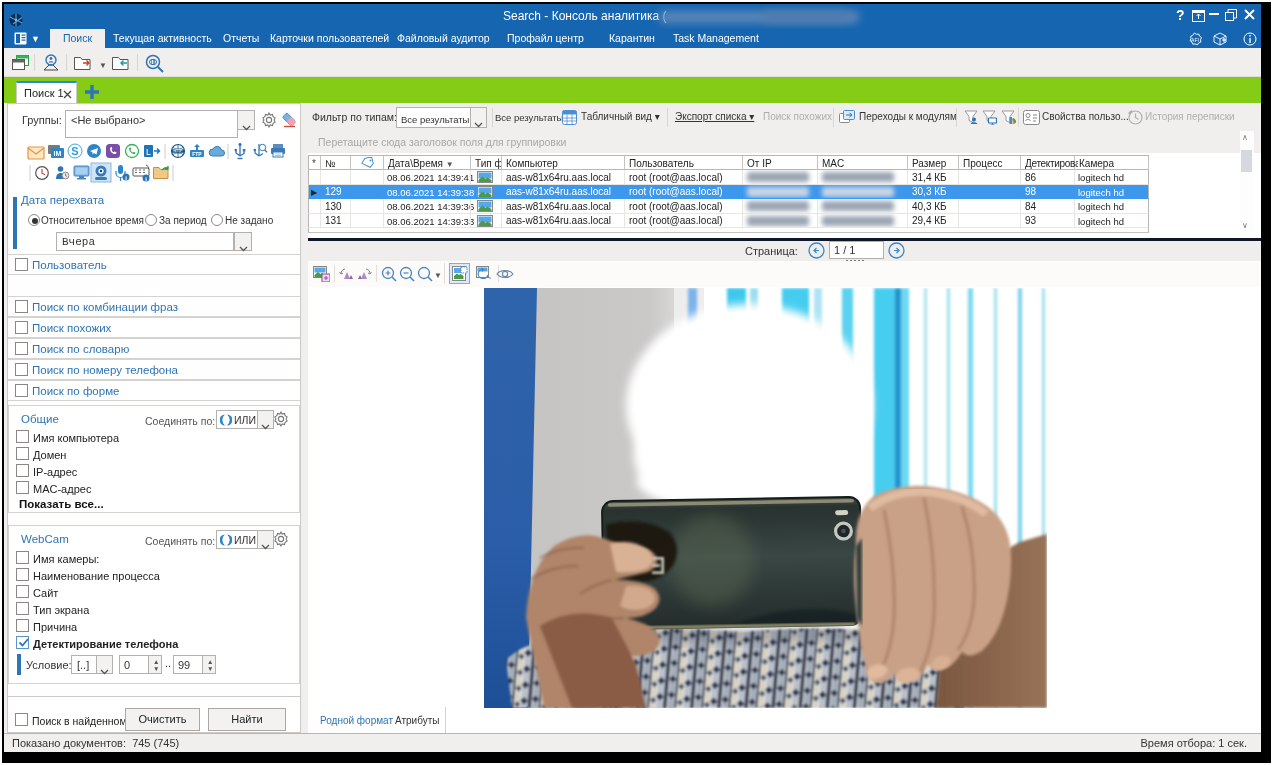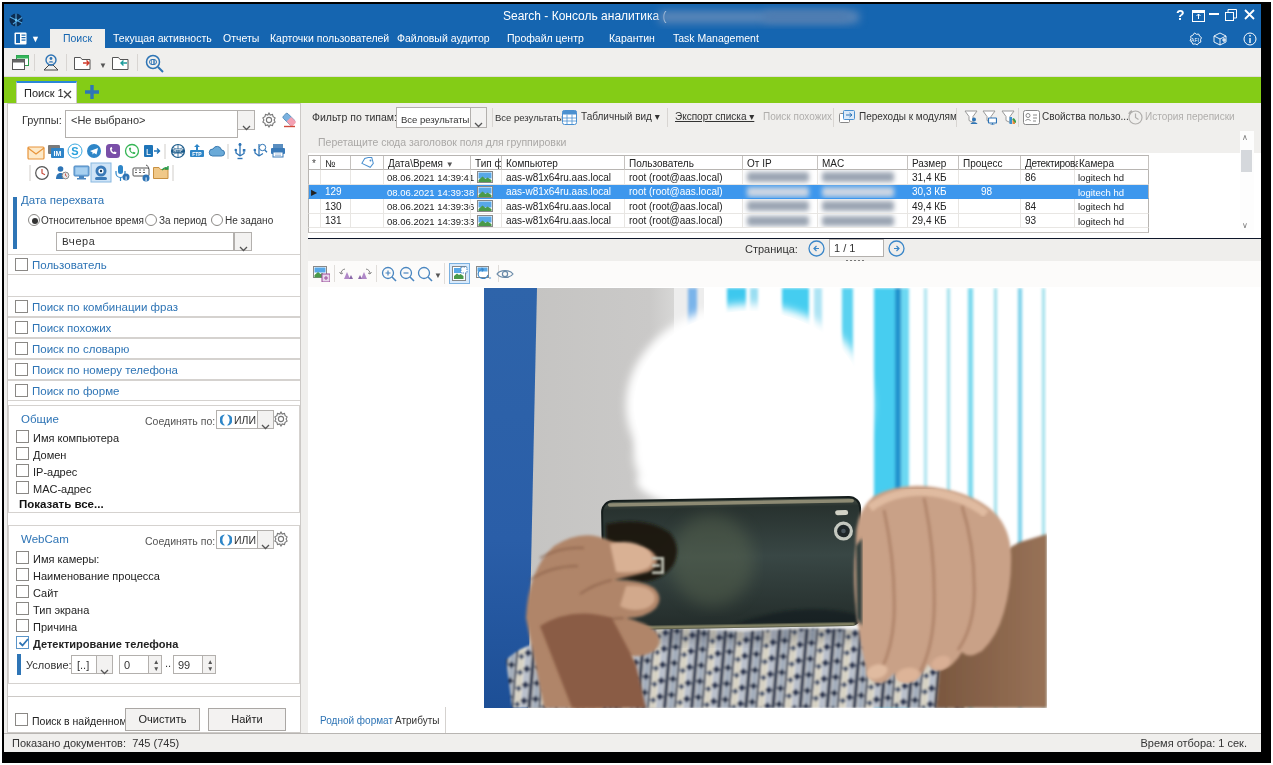--- a/index.html
+++ b/index.html
@@ -513,36 +513,36 @@
 <svg style="position:absolute;left:168px;top:1px;" width="16" height="12" viewBox="0 0 16 12">
               <rect x="0.5" y="0.5" width="15" height="11" fill="#fff" stroke="#888"></rect>
               <rect x="1.5" y="1.5" width="13" height="6" fill="#58a8e8"></rect>
               <path d="M1.5 9 l4-3.5 3 2.5 2-1.5 4 2.5 v2 h-13z" fill="#4a9a4a"></path>
             </svg>
 <span style="position:absolute;left:197px;top:1.5px;font-size:10px;color:#fff;">aas-w81x64ru.aas.local</span>
 <span style="position:absolute;left:320px;top:1.5px;font-size:10px;color:#fff;">root (root@aas.local)</span>
 <span style="position:absolute;left:438px;top:2px;width:62px;height:10px;background:#cdd6e2;filter:blur(2.5px);border-radius:2px;"></span>
 <span style="position:absolute;left:513px;top:2px;width:72px;height:10px;background:#cdd6e2;filter:blur(2.5px);border-radius:2px;"></span>
 <span style="position:absolute;left:603px;top:1.5px;font-size:10px;color:#fff;">30,3 КБ</span>
-<span style="position:absolute;left:672px;top:1.5px;font-size:10px;color:#fff;">98</span>
+<span style="position:absolute;left:716px;top:1.5px;font-size:10px;color:#fff;">98</span>
 <span style="position:absolute;left:769px;top:2px;font-size:9.5px;color:#fff;">logitech hd we…</span>
 </div>
 <div style="position:absolute;left:0;top:44.0px;width:841px;height:14.5px;background:#fff;border-left:1px solid #b8b5b2;border-right:1px solid #b8b5b2;border-bottom:1px solid #e8e6e3;overflow:hidden;">
 <span style="position:absolute;left:16px;top:1.5px;font-size:10px;color:#222;">130</span>
 <span style="position:absolute;left:78px;top:2px;font-size:9.5px;color:#222;">08.06.2021 14:39:36</span>
 <svg style="position:absolute;left:168px;top:1px;" width="16" height="12" viewBox="0 0 16 12">
               <rect x="0.5" y="0.5" width="15" height="11" fill="#fff" stroke="#888"></rect>
               <rect x="1.5" y="1.5" width="13" height="6" fill="#58a8e8"></rect>
               <path d="M1.5 9 l4-3.5 3 2.5 2-1.5 4 2.5 v2 h-13z" fill="#4a9a4a"></path>
             </svg>
 <span style="position:absolute;left:197px;top:1.5px;font-size:10px;color:#222;">aas-w81x64ru.aas.local</span>
 <span style="position:absolute;left:320px;top:1.5px;font-size:10px;color:#222;">root (root@aas.local)</span>
 <span style="position:absolute;left:438px;top:2px;width:62px;height:10px;background:#9aa4b2;filter:blur(2.5px);border-radius:2px;"></span>
 <span style="position:absolute;left:513px;top:2px;width:72px;height:10px;background:#9aa4b2;filter:blur(2.5px);border-radius:2px;"></span>
-<span style="position:absolute;left:603px;top:1.5px;font-size:10px;color:#222;">49,4 КБ</span>
+<span style="position:absolute;left:603px;top:1.5px;font-size:10px;color:#222;">40,3 КБ</span>
 <span style="position:absolute;left:716px;top:1.5px;font-size:10px;color:#222;">84</span>
 <span style="position:absolute;left:769px;top:2px;font-size:9.5px;color:#222;">logitech hd we…</span>
 <span style="position:absolute;left:11px;top:0;width:1px;height:14.5px;background:#e8e6e3;"></span>
 <span style="position:absolute;left:41px;top:0;width:1px;height:14.5px;background:#e8e6e3;"></span>
 <span style="position:absolute;left:74px;top:0;width:1px;height:14.5px;background:#e8e6e3;"></span>
 <span style="position:absolute;left:161px;top:0;width:1px;height:14.5px;background:#e8e6e3;"></span>
 <span style="position:absolute;left:192px;top:0;width:1px;height:14.5px;background:#e8e6e3;"></span>
 <span style="position:absolute;left:315px;top:0;width:1px;height:14.5px;background:#e8e6e3;"></span>
 <span style="position:absolute;left:433px;top:0;width:1px;height:14.5px;background:#e8e6e3;"></span>
 <span style="position:absolute;left:508px;top:0;width:1px;height:14.5px;background:#e8e6e3;"></span>
@@ -583,21 +583,21 @@
 </div>
 <div style="position:absolute;left:0;top:73.0px;width:841px;height:5px;border-left:1px solid #b8b5b2;border-right:1px solid #b8b5b2;border-bottom:1px solid #c5c2bf;"></div>
 </div>
 
  <div style="position:absolute;left:932px;top:28px;width:14px;height:102px;background:#fdfdfd;">
   <span style="position:absolute;left:2px;top:2px;font-size:8px;color:#777;">∧</span>
   <span style="position:absolute;left:1px;top:19px;width:11px;height:22px;background:#d5d8dc;"></span>
   <span style="position:absolute;left:2px;top:90px;font-size:8px;color:#777;">∨</span>
  </div>
 
- <div style="position:absolute;left:0;top:135px;width:953px;height:36px;background:#efeeec;border-top:1px solid #0f172a;">
+ <div style="position:absolute;left:0;top:135px;width:953px;height:36px;background:#efeeec;border-top:3px solid #0f172a;">
   <span style="position:absolute;left:437px;top:4px;font-size:11px;color:#333;">Страница:</span>
   <svg class="abs" style="left:500px;top:1px" width="17" height="17" viewBox="0 0 17 17">
             <circle cx="8.5" cy="8.5" r="7.5" fill="none" stroke="#3a86c8" stroke-width="1.3"></circle>
             <path d="M11 8.5 H6 m2.5 -2.5 L6 8.5 l2.5 2.5" stroke="#3a86c8" fill="none" stroke-width="1.2"></path>
           </svg>
   <div class="combo" style="left:521px;top:0px;width:55px;height:18px;">
             <span style="position:absolute;left:4px;top:2px;font-size:11px;color:#333;">1 / 1</span>
           </div>
   <svg class="abs" style="left:580px;top:1px" width="17" height="17" viewBox="0 0 17 17">
             <circle cx="8.5" cy="8.5" r="7.5" fill="none" stroke="#3a86c8" stroke-width="1.3"></circle>

